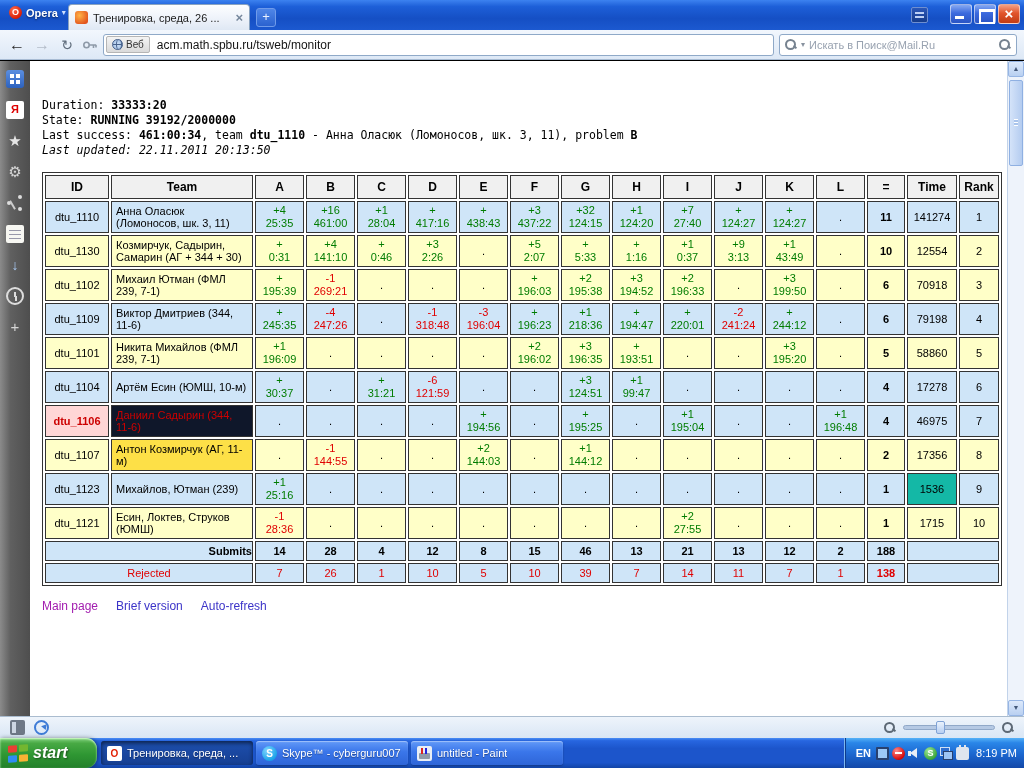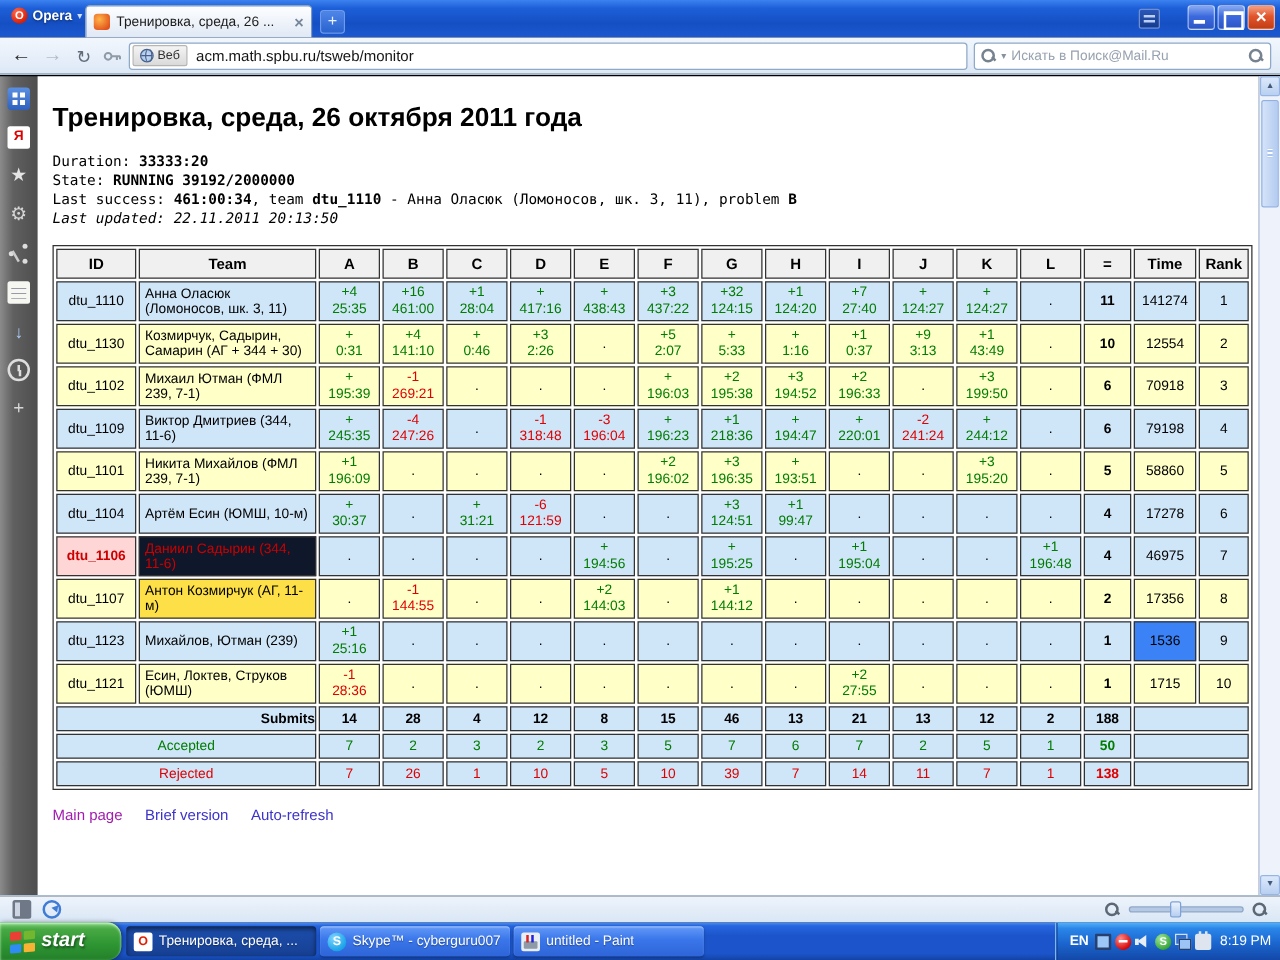--- a/index.html
+++ b/index.html
@@ -191,21 +191,20 @@
         <div class="pi pi-bookmarks">★</div>
         <div class="pi pi-widgets">⚙</div>
         <div class="pi pi-opera-link"></div>
         <div class="pi pi-notes"></div>
         <div class="pi pi-downloads">↓</div>
         <div class="pi pi-history"></div>
         <div class="pi pi-add-panel">+</div>
       </div>
 
     <div class="content">
-      <div class="page-title">Тренировка, среда, 26 октября 2011 года</div>
       <div class="info">
           <div><span>Duration: </span><span style="font-weight: bold;">33333:20</span></div>
           <div><span>State: </span><span style="font-weight: bold;">RUNNING 39192/2000000</span></div>
           <div><span>Last success: </span><span style="font-weight: bold;">461:00:34</span><span>, team </span><span style="font-weight: bold;">dtu_1110</span><span> - Анна Оласюк (Ломоносов, шк. 3, 11)</span><span>, problem </span><span style="font-weight: bold;">B</span></div>
           <div><span style="font-style: italic;">Last updated: 22.11.2011 20:13:50</span></div>
         </div>
       <table class="standings">
         <colgroup>
           <col style="width:64px">
             <col style="width:142px">
@@ -576,21 +575,21 @@
               <td class="pc" style="background: rgb(207, 229, 248);">.</td>
               <td class="pc" style="background: rgb(207, 229, 248);">.</td>
               <td class="pc" style="background: rgb(207, 229, 248);">.</td>
               <td class="pc" style="background: rgb(207, 229, 248);">.</td>
               <td class="pc" style="background: rgb(207, 229, 248);">.</td>
               <td class="pc" style="background: rgb(207, 229, 248);">.</td>
               <td class="pc" style="background: rgb(207, 229, 248);">.</td>
               <td class="pc" style="background: rgb(207, 229, 248);">.</td>
               <td class="pc" style="background: rgb(207, 229, 248);">.</td>
               <td class="solved-cell" style="background: rgb(207, 229, 248);">1</td>
-              <td class="time-cell" style="background: #3b82f6; margin-top: 48px;">1536</td>
+              <td class="time-cell" style="background: #14b8a6; margin-top: 48px;">1536</td>
               <td class="rank-cell" style="background: rgb(207, 229, 248);">9</td>
             </tr>
             <tr>
               <td class="id-cell" style="background: rgb(255, 255, 200);">dtu_1121</td>
               <td class="team-cell" style="background: rgb(255, 255, 200);">Есин, Локтев, Струков (ЮМШ)</td>
               <td class="pc" style="background: rgb(255, 255, 200); color: rgb(224, 0, 0);">
                 <div>-1</div>
                 <div>28:36</div>
               </td>
               <td class="pc" style="background: rgb(255, 255, 200);">.</td>
@@ -619,37 +618,20 @@
               <td class="sum-val" style="background: rgb(207, 229, 248); color: rgb(0, 0, 0); font-weight: bold;">12</td>
               <td class="sum-val" style="background: rgb(207, 229, 248); color: rgb(0, 0, 0); font-weight: bold;">8</td>
               <td class="sum-val" style="background: rgb(207, 229, 248); color: rgb(0, 0, 0); font-weight: bold;">15</td>
               <td class="sum-val" style="background: rgb(207, 229, 248); color: rgb(0, 0, 0); font-weight: bold;">46</td>
               <td class="sum-val" style="background: rgb(207, 229, 248); color: rgb(0, 0, 0); font-weight: bold;">13</td>
               <td class="sum-val" style="background: rgb(207, 229, 248); color: rgb(0, 0, 0); font-weight: bold;">21</td>
               <td class="sum-val" style="background: rgb(207, 229, 248); color: rgb(0, 0, 0); font-weight: bold;">13</td>
               <td class="sum-val" style="background: rgb(207, 229, 248); color: rgb(0, 0, 0); font-weight: bold;">12</td>
               <td class="sum-val" style="background: rgb(207, 229, 248); color: rgb(0, 0, 0); font-weight: bold;">2</td>
               <td class="sum-val" style="background: rgb(207, 229, 248); color: rgb(0, 0, 0); font-weight: bold;">188</td>
-              <td colspan="2" style="background: rgb(207, 229, 248);"></td>
-            </tr>
-            <tr>
-              <td colspan="2" class="sum-label" style="background: rgb(207, 229, 248); color: rgb(0, 124, 0);">Accepted</td>
-              <td class="sum-val" style="background: rgb(207, 229, 248); color: rgb(0, 124, 0);">7</td>
-              <td class="sum-val" style="background: rgb(207, 229, 248); color: rgb(0, 124, 0);">2</td>
-              <td class="sum-val" style="background: rgb(207, 229, 248); color: rgb(0, 124, 0);">3</td>
-              <td class="sum-val" style="background: rgb(207, 229, 248); color: rgb(0, 124, 0);">2</td>
-              <td class="sum-val" style="background: rgb(207, 229, 248); color: rgb(0, 124, 0);">3</td>
-              <td class="sum-val" style="background: rgb(207, 229, 248); color: rgb(0, 124, 0);">5</td>
-              <td class="sum-val" style="background: rgb(207, 229, 248); color: rgb(0, 124, 0);">7</td>
-              <td class="sum-val" style="background: rgb(207, 229, 248); color: rgb(0, 124, 0);">6</td>
-              <td class="sum-val" style="background: rgb(207, 229, 248); color: rgb(0, 124, 0);">7</td>
-              <td class="sum-val" style="background: rgb(207, 229, 248); color: rgb(0, 124, 0);">2</td>
-              <td class="sum-val" style="background: rgb(207, 229, 248); color: rgb(0, 124, 0);">5</td>
-              <td class="sum-val" style="background: rgb(207, 229, 248); color: rgb(0, 124, 0);">1</td>
-              <td class="sum-val" style="background: rgb(207, 229, 248); color: rgb(0, 124, 0); font-weight: bold;">50</td>
               <td colspan="2" style="background: rgb(207, 229, 248);"></td>
             </tr>
             <tr>
               <td colspan="2" class="sum-label" style="background: rgb(207, 229, 248); color: rgb(224, 0, 0);">Rejected</td>
               <td class="sum-val" style="background: rgb(207, 229, 248); color: rgb(224, 0, 0);">7</td>
               <td class="sum-val" style="background: rgb(207, 229, 248); color: rgb(224, 0, 0);">26</td>
               <td class="sum-val" style="background: rgb(207, 229, 248); color: rgb(224, 0, 0);">1</td>
               <td class="sum-val" style="background: rgb(207, 229, 248); color: rgb(224, 0, 0);">10</td>
               <td class="sum-val" style="background: rgb(207, 229, 248); color: rgb(224, 0, 0);">5</td>
               <td class="sum-val" style="background: rgb(207, 229, 248); color: rgb(224, 0, 0);">10</td>

